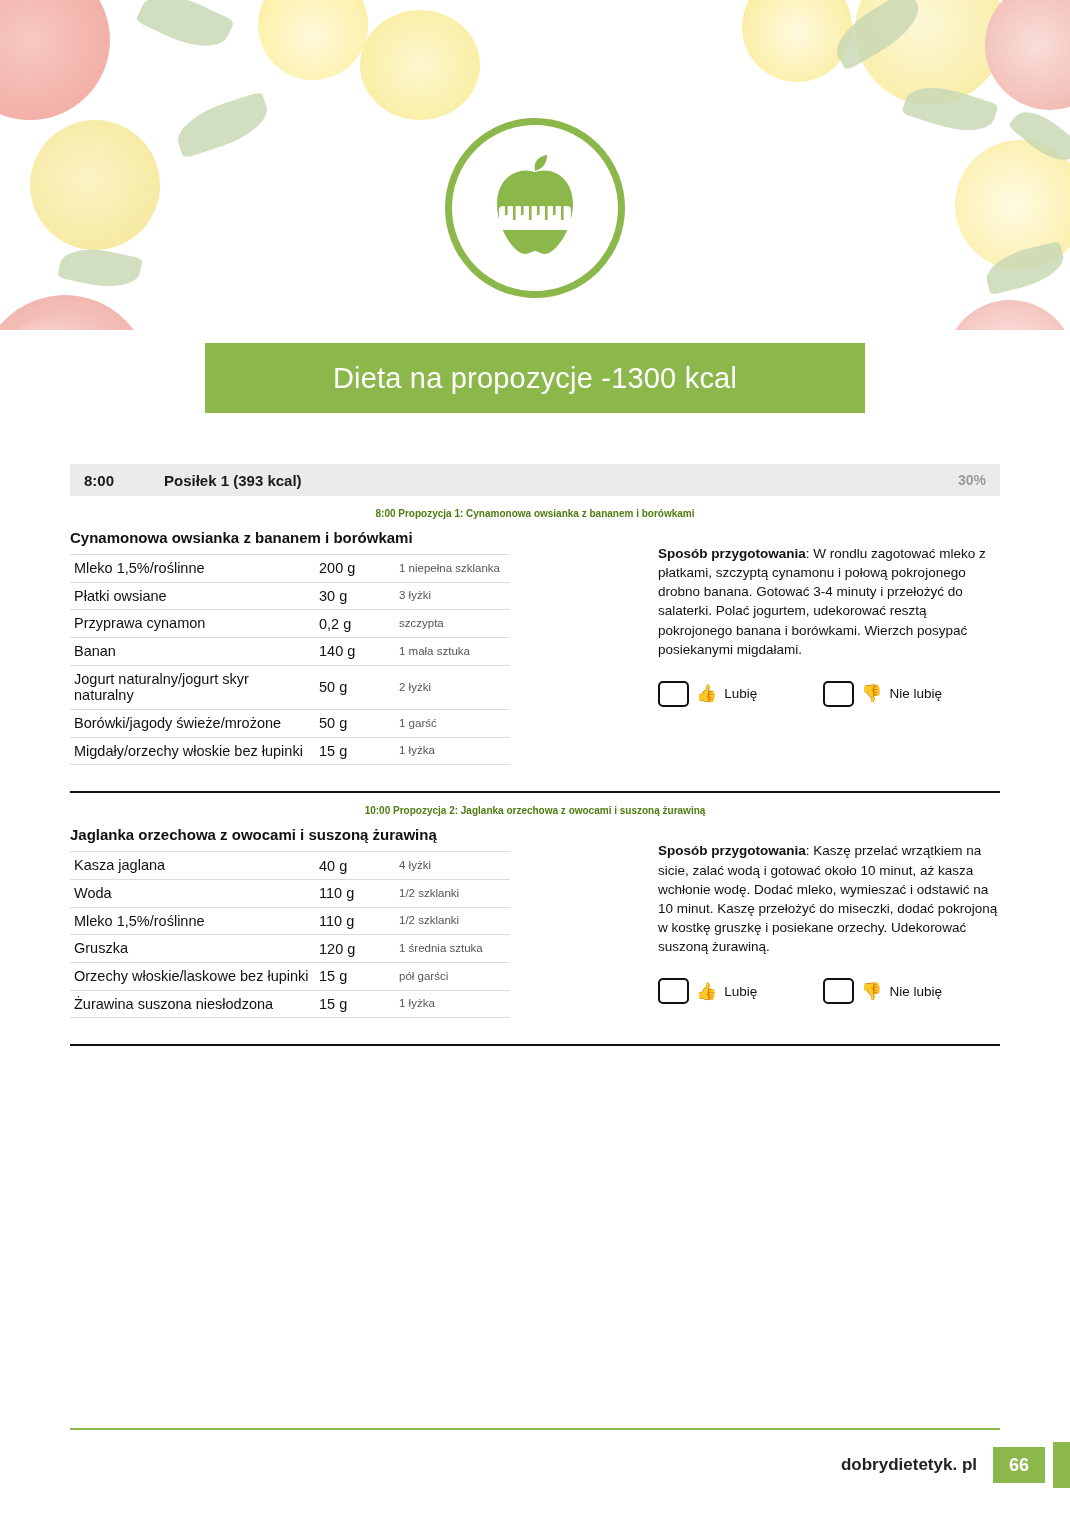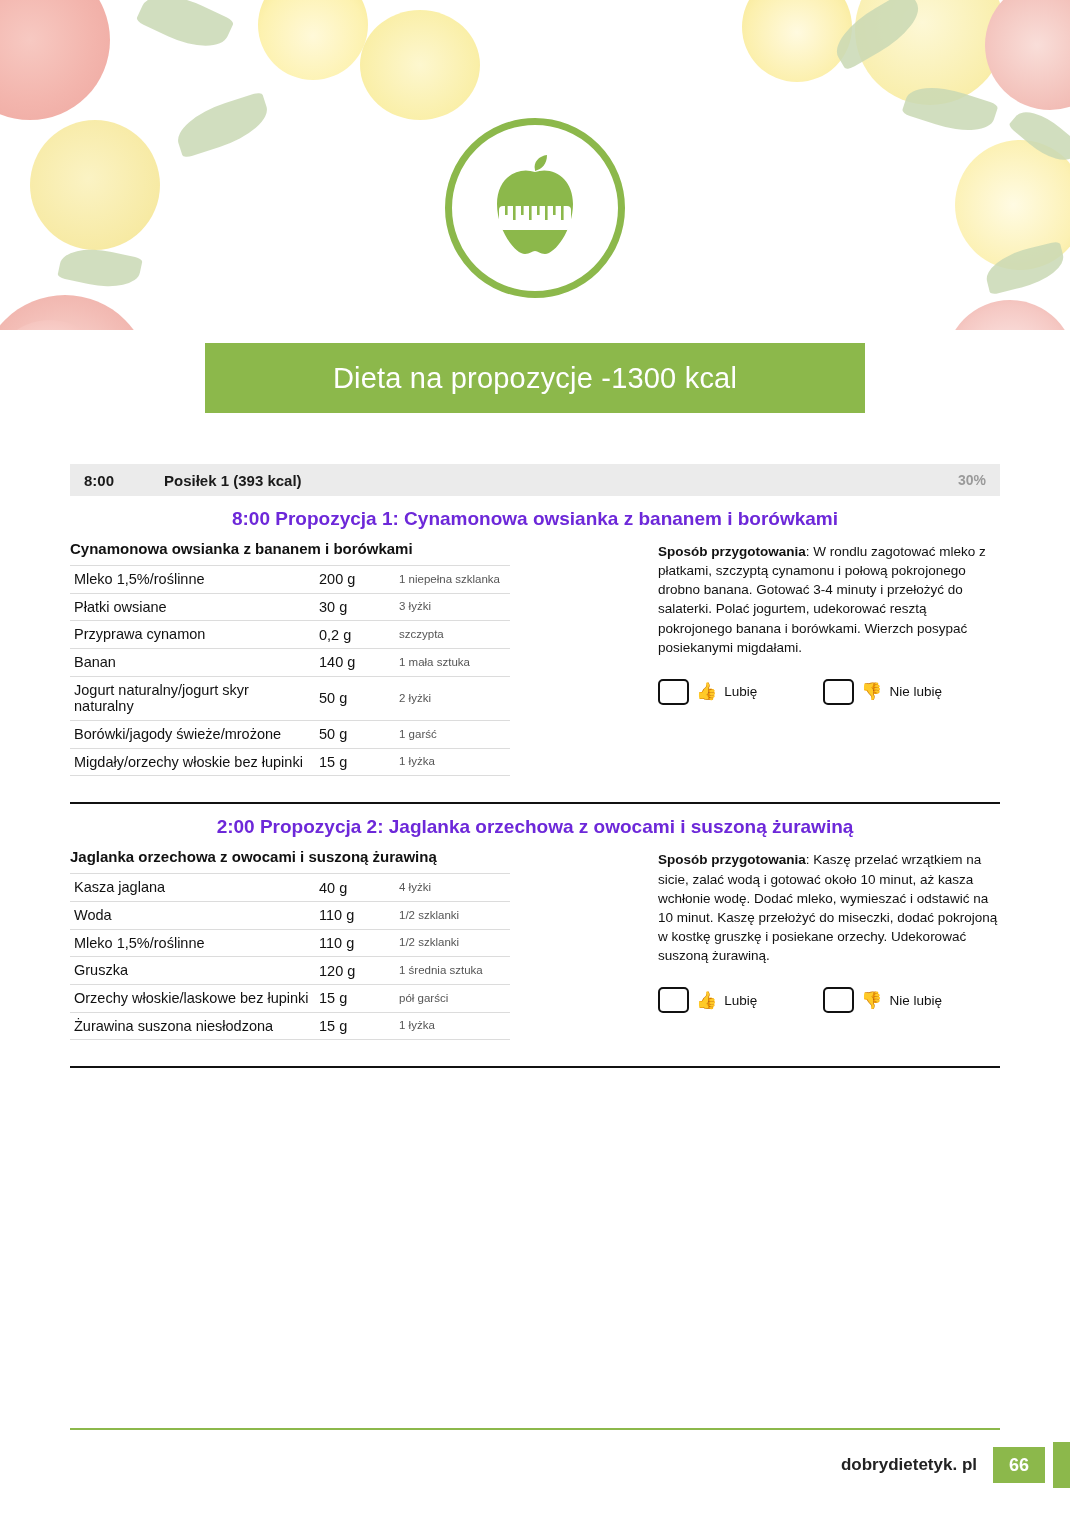--- a/index.html
+++ b/index.html
@@ -90,32 +90,32 @@
     font-size: 15px;
     font-weight: bold;
     color: #1a1a1a;
   }
   .meal-header .time { width: 80px; }
   .meal-header .name { flex: 1; }
   .meal-header .pct { color: #9a9a9a; font-size: 14px; }
 
   .proposal-label {
     text-align: center;
-    color: #6d28d9;
-    font-size: 19px;
+    color: #4d7c0f;
+    font-size: 10px;
     font-weight: bold;
     margin: 12px 0 10px 0;
   }
 
   .proposal {
     display: flex;
     gap: 28px;
   }
   .prop-left { width: 560px; }
-  .prop-right { flex: 1; padding-top: 2px; }
+  .prop-right { flex: 1; padding-top: 2px; margin-top: 13px; }
 
   .recipe-title {
     font-size: 15px;
     font-weight: bold;
     color: #111;
     margin: 0 0 8px 0;
   }
 
   table.ingredients {
     width: 440px;
@@ -328,21 +328,21 @@
           <span class="box"></span>
           <span class="glyph">👎</span>
           <span class="lbl">Nie lubię</span>
         </div>
       </div>
     </div>
   </div>
 
   <div class="divider"></div>
 
-  <div class="proposal-label">2:00 Propozycja 2: Jaglanka orzechowa z owocami i suszoną żurawiną</div>
+  <div class="proposal-label">10:00 Propozycja 2: Jaglanka orzechowa z owocami i suszoną żurawiną</div>
   <div class="proposal">
     <div class="prop-left">
       <div class="recipe-title">Jaglanka orzechowa z owocami i suszoną żurawiną</div>
       <table class="ingredients">
         <tbody>
           <tr>
             <td class="ing-name">Kasza jaglana</td>
             <td class="ing-qty">40 g</td>
             <td class="ing-measure">4 łyżki</td>
           </tr>

